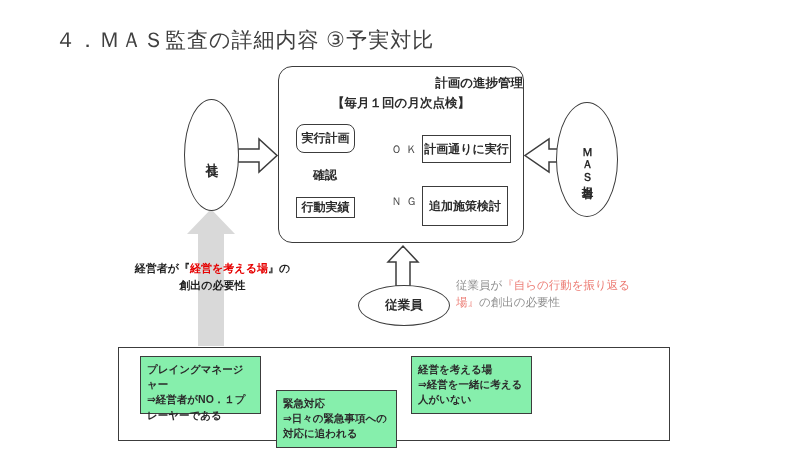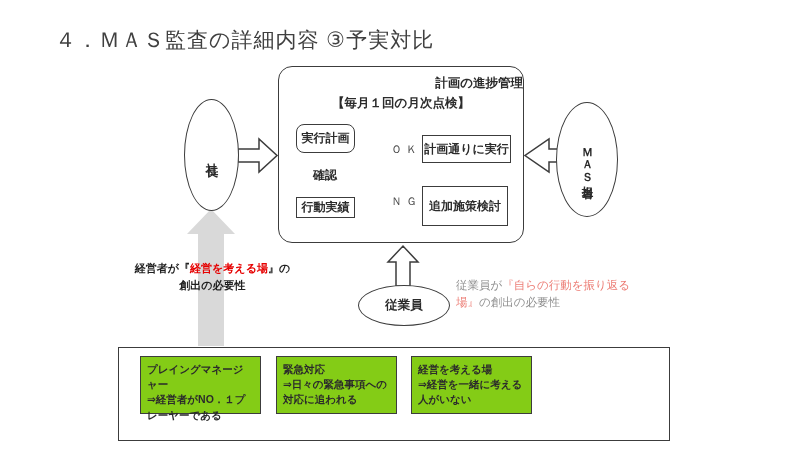--- a/index.html
+++ b/index.html
@@ -47,21 +47,21 @@
   }
   .note-president .red{color:var(--accent-red);}
   .note-employee{
     position:absolute;left:456px;top:277px;width:185px;text-align:left;
     font-size:11.5px;line-height:1.5;
   }
   .note-employee .gray{color:var(--muted-gray);}
   .note-employee .pink{color:var(--accent-pink);}
   .reality-outer{position:absolute;left:118px;top:347px;width:552px;height:94px;border:1.5px solid var(--line);background:#fff;}
   .reality-item{
-    position:absolute;top:356px;width:121px;height:58px;border:1.5px solid var(--line);background:#84cc16;
+    position:absolute;top:356px;width:121px;height:58px;border:1.5px solid var(--line);background:#86efac;
     padding:5px 6px;font-size:10.5px;font-weight:bold;line-height:1.45;color:#2b2b2b;
   }
   .reality-caption{
     position:absolute;left:118px;top:418px;width:552px;text-align:center;
     font-weight:bold;font-size:12px;color:#2b2b2b;
   }
 </style>
 </head>
 <body>
 
@@ -141,21 +141,21 @@
       <span class="pink">場』</span><span class="gray">の創出の必要性</span>
     </div>
   </div>
 
   <div class="reality-outer"></div>
 
   <div class="reality-item" style="left:140px;">
     <div>プレイングマネージャー</div>
     <div>⇒経営者がNO．１プレーヤーである</div>
   </div>
-  <div class="reality-item" style="left:276px;">
+  <div class="reality-item" style="left:276px;margin-top:34px;">
     <div>緊急対応</div>
     <div>⇒日々の緊急事項への対応に追われる</div>
   </div>
   <div class="reality-item" style="left:411px;">
     <div>経営を考える場</div>
     <div>⇒経営を一緒に考える人がいない</div>
   </div>
 
 
 </div>

